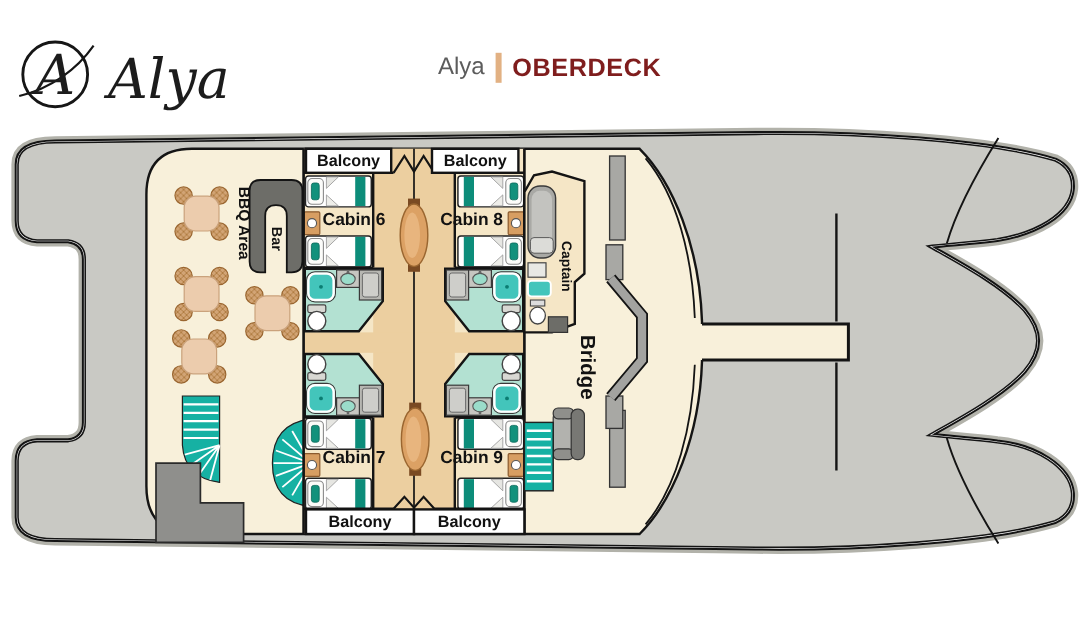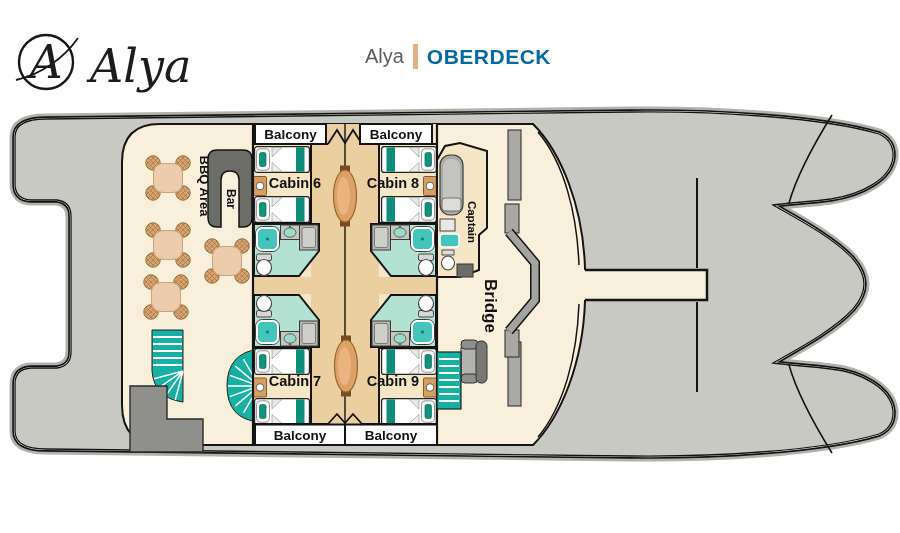--- a/index.html
+++ b/index.html
@@ -4,21 +4,21 @@
 <style>
   html,body{margin:0;padding:0;background:#ffffff;}
   #stage{position:relative;width:900px;height:533px;background:#fff;overflow:hidden;
          font-family:"Liberation Sans",sans-serif;}
   
   #logo{position:absolute;left:10px;top:18px;width:220px;height:86px;}
   #title{position:absolute;left:0;right:0;top:44px;display:flex;align-items:center;
          justify-content:center;gap:9px;transform:translateX(8px);}
   #title .ship{font-size:20px;color:#5c5c5c;}
   #title .bar{width:5px;height:25px;background:var(--accent);}
-  #title .deck{font-size:21px;font-weight:bold;color:#0369a1;letter-spacing:.5px;}
+  #title .deck{font-size:21px;font-weight:bold;color:#7f1d1d;letter-spacing:.5px;}
   
   #plan{position:absolute;left:0;top:0;width:900px;height:533px;}
   .hull-halo{fill:none;stroke:var(--halo);stroke-width:11;}
   .hull-black{fill:none;stroke:var(--wall);stroke-width:5.5;}
   .hull-white{fill:none;stroke:#ffffff;stroke-width:2.2;}
   .hull-fill{fill:var(--hull);stroke:var(--wall);stroke-width:1.3;}
   .deck{fill:var(--deck);stroke:var(--wall);stroke-width:2;}
   .wall{fill:none;stroke:var(--wall);}
   .lbl{font-weight:bold;fill:#111;}
   text{font-family:"Liberation Sans",sans-serif;}

